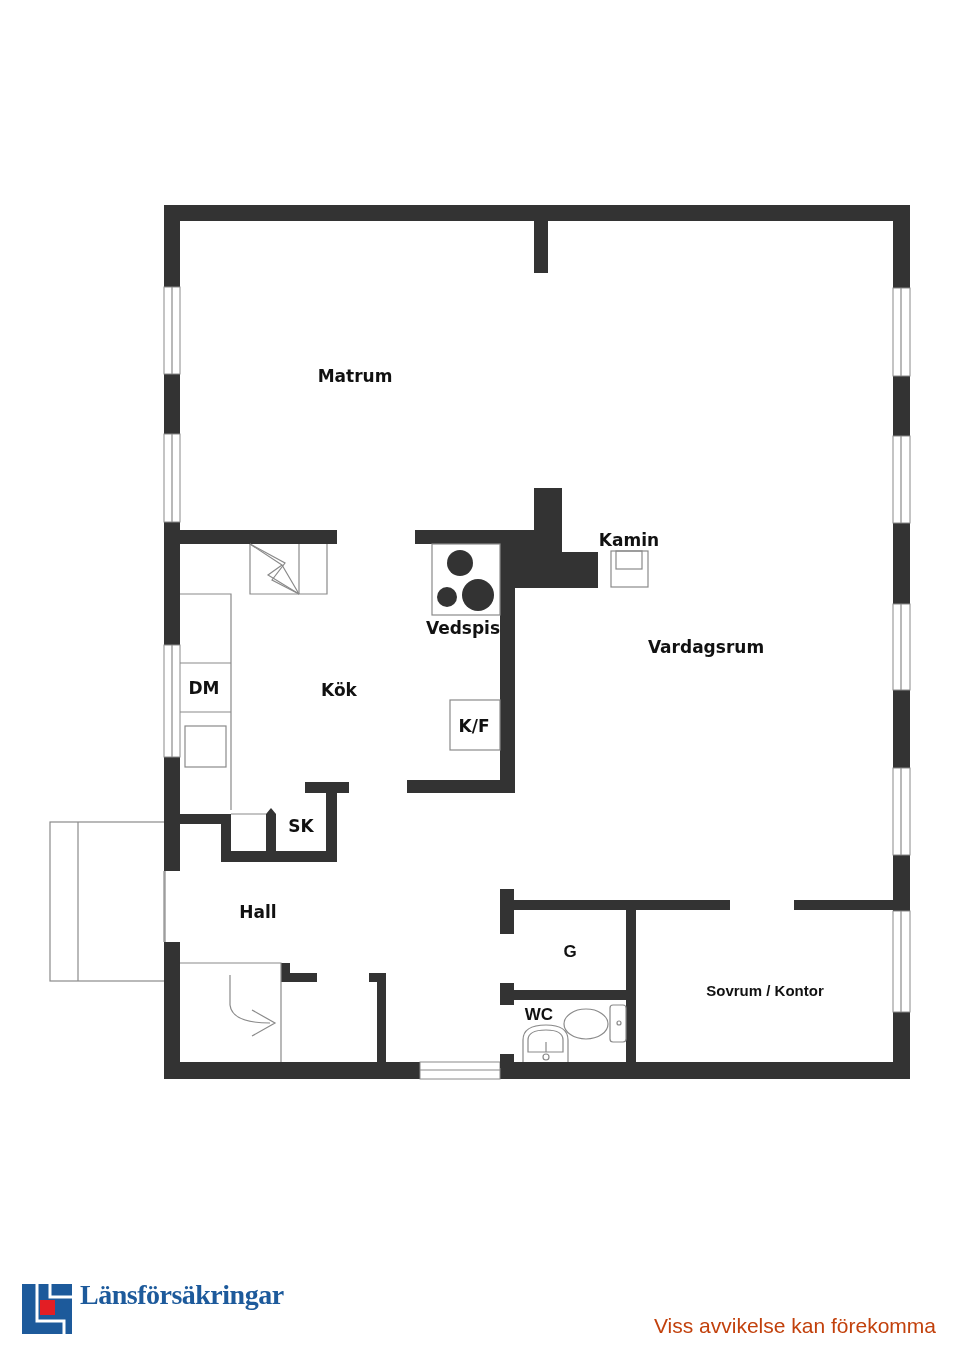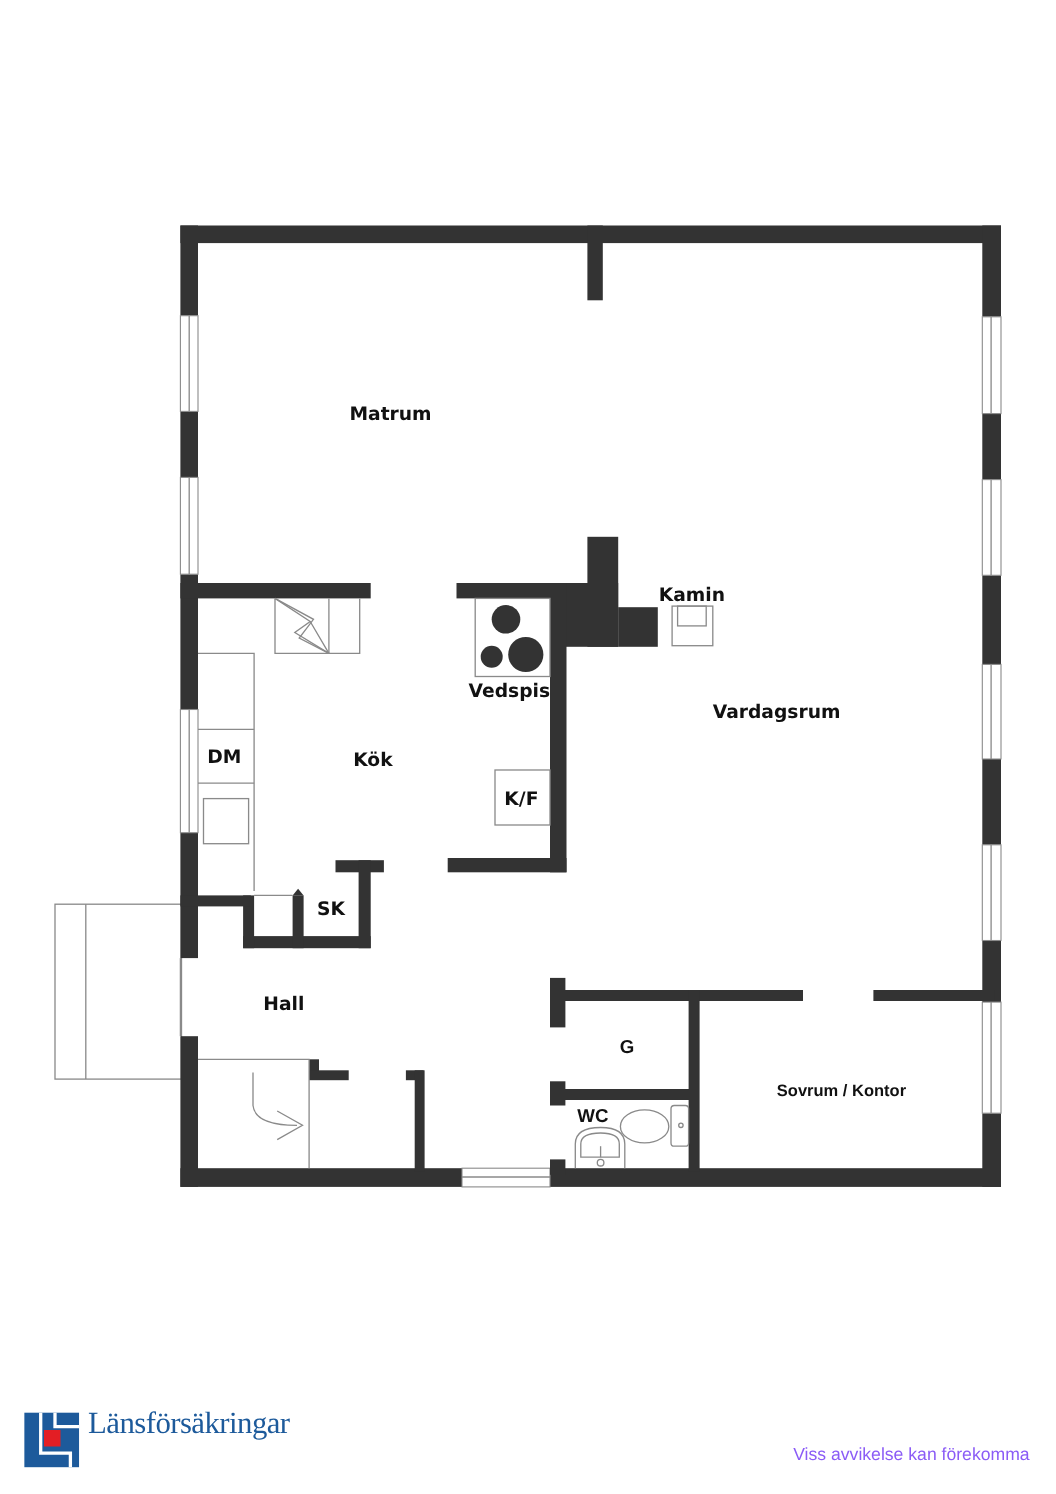--- a/index.html
+++ b/index.html
@@ -4,22 +4,22 @@
 <style>
   html, body { margin: 0; padding: 0; background: #ffffff; }
   body { width: 960px; height: 1358px; position: relative; overflow: hidden; font-family: "DejaVu Sans", sans-serif; }
   #plan { position: absolute; left: 0; top: 0; }
   .wall { fill: #333333; }
   .thin { fill: none; stroke: #8a8a8a; stroke-width: 1.2; }
   .win { fill: #ffffff; stroke: #8a8a8a; stroke-width: 1; }
   .label { font-family: "DejaVu Sans", sans-serif; font-weight: bold; fill: #111111; }
   .label-sm { font-family: "Liberation Sans", sans-serif; font-weight: bold; fill: #111111; }
   .logo { position: absolute; left: 22px; top: 1284px; width: 50px; height: 50px; }
-  .brand { position: absolute; left: 80px; top: 1281px; font-family: "Liberation Serif", serif; font-weight: normal; color: #1d5a9b; font-size: 28px; line-height: 28px; letter-spacing: -0.5px; }
-  .disclaimer { position: absolute; right: 24px; top: 1314px; font-family: "Liberation Sans", sans-serif; font-size: 16px; color: #8b5cf6; }
+  .brand { position: absolute; left: 80px; top: 1281px; font-family: "Liberation Serif", serif; font-weight: bold; color: #1d5a9b; font-size: 28px; line-height: 28px; letter-spacing: -0.5px; }
+  .disclaimer { position: absolute; right: 24px; top: 1314px; font-family: "Liberation Sans", sans-serif; font-size: 21px; color: #c2410c; }
 </style>
 </head>
 <body>
 
 <svg id="plan" width="960" height="1358" viewBox="0 0 960 1358">
 
   <g>
     <rect class="thin" x="50" y="822" width="115" height="159"></rect>
     <line class="thin" x1="78" y1="822" x2="78" y2="981"></line>
   </g>

